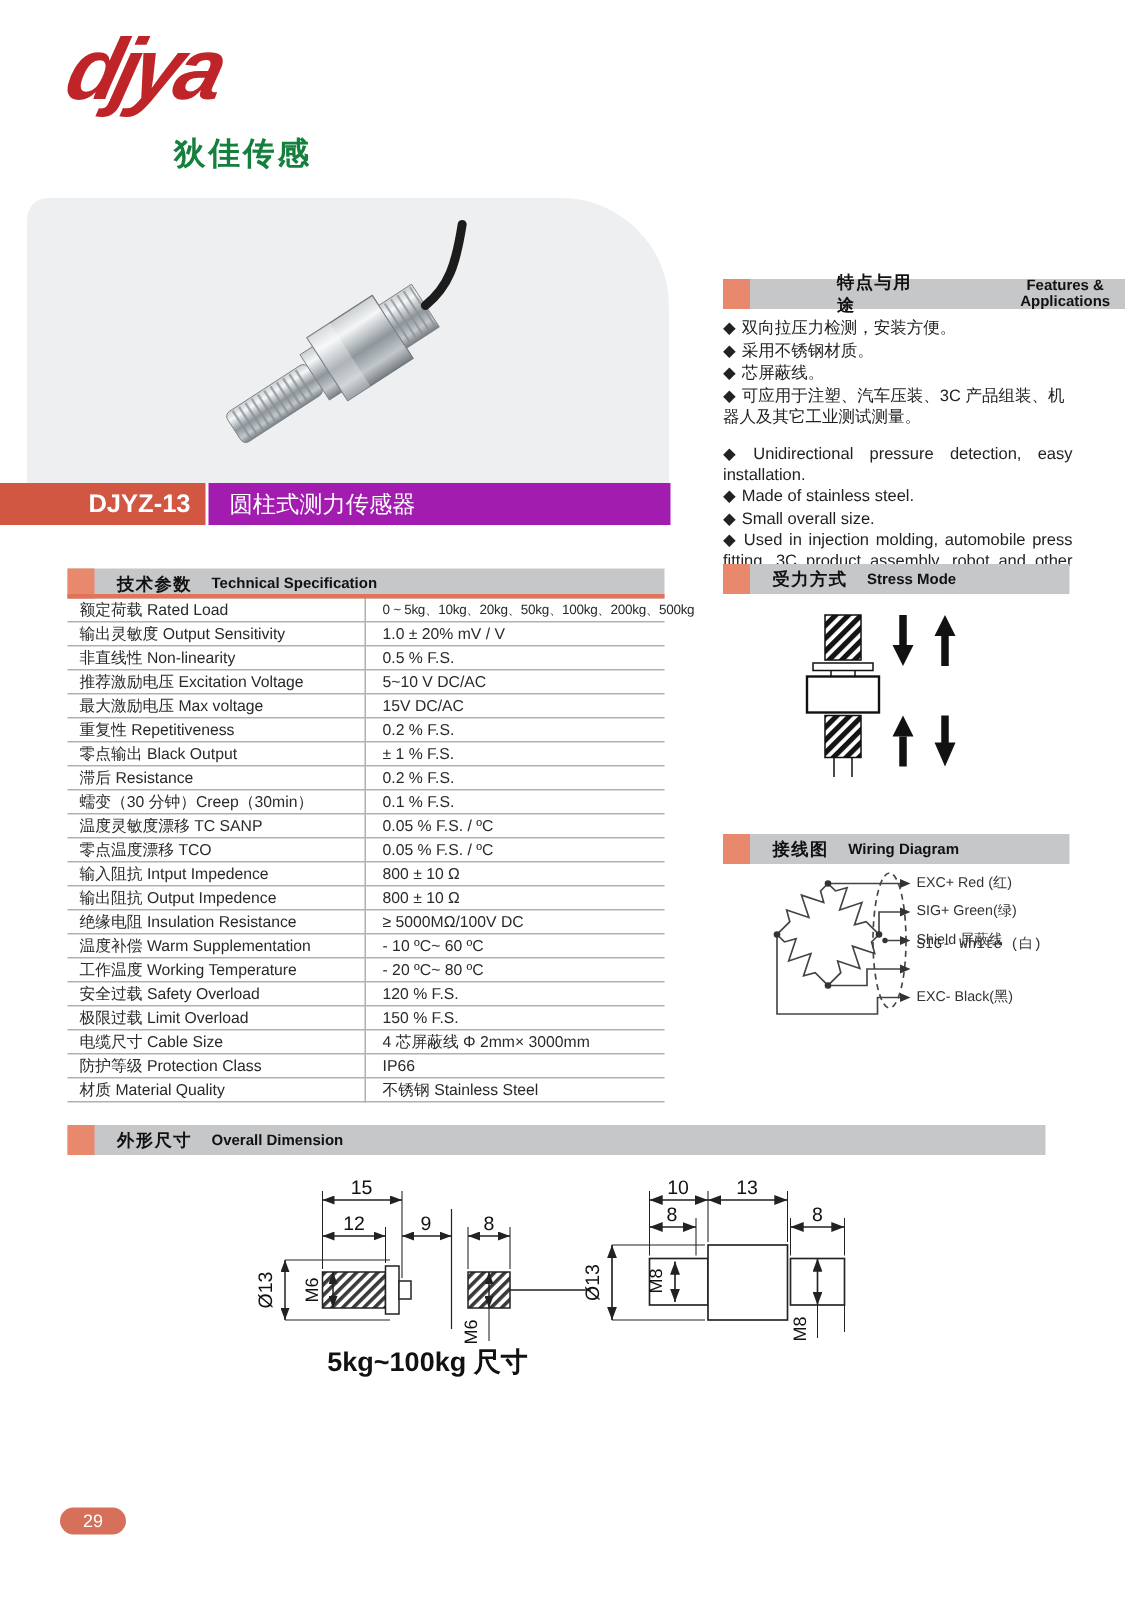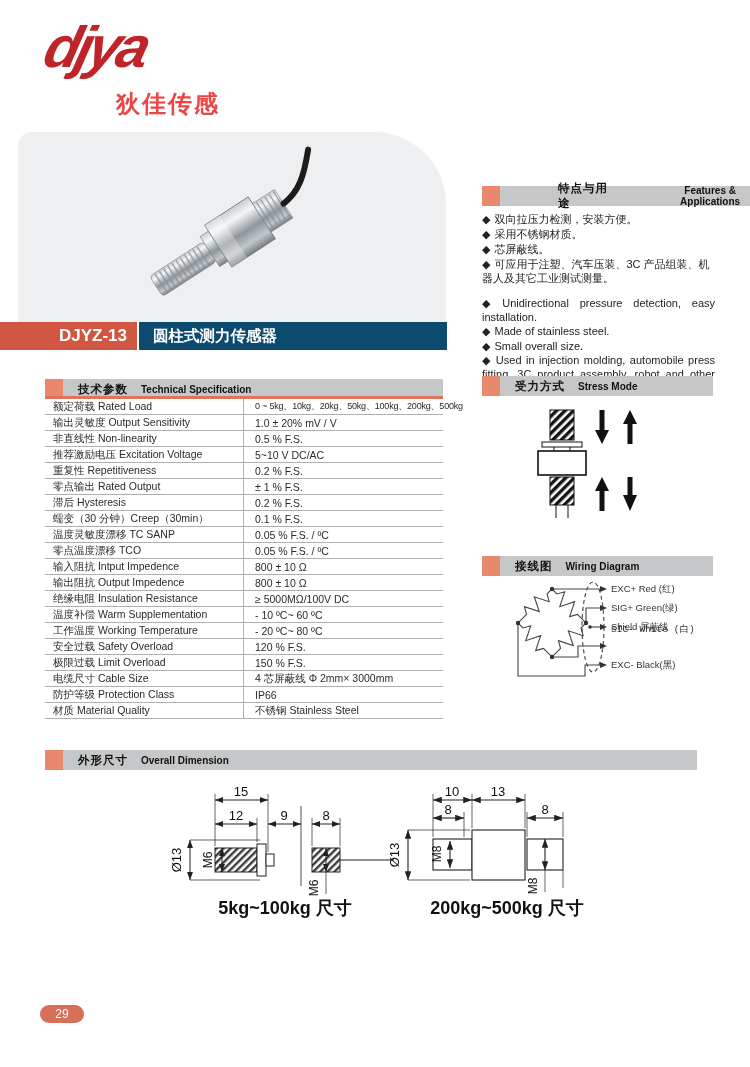--- a/index.html
+++ b/index.html
@@ -2,30 +2,30 @@
 <html><head>
 <meta charset="utf-8">
 <style>
   html,body{margin:0;padding:0;background:#fff;}
   .page{position:relative;width:750px;height:1067px;background:#ffffff;overflow:hidden;
         font-family:"Liberation Sans","DejaVu Sans",sans-serif;color:#222;}
   
   .logo{position:absolute;left:46px;top:24px;width:200px;height:100px;}
   .wordmark{position:absolute;left:0;top:-6px;font-size:58px;font-weight:bold;font-style:italic;
             color:#bf2428;letter-spacing:-4px;transform:skewX(-14deg);line-height:1;}
-  .logo-sub{position:absolute;left:70px;top:64px;font-size:24px;font-weight:bold;color:#ef4444;letter-spacing:2px;}
+  .logo-sub{position:absolute;left:70px;top:64px;font-size:21px;font-weight:bold;color:#15803d;letter-spacing:2px;}
   
   .photo-panel{position:absolute;left:18px;top:132px;width:428px;height:190px;background:#edeff1;
                border-radius:14px 72px 0 0;}
   
   .banner{position:absolute;left:0;top:322px;width:431px;height:28px;}
   .banner-dark{position:absolute;left:0;top:0;width:137px;height:28px;background:#d15742;color:#fff;
                font-size:17px;font-weight:bold;display:flex;align-items:center;justify-content:flex-end;padding-right:10px;box-sizing:border-box;}
-  .banner-light{position:absolute;left:139px;top:0;width:308px;height:28px;background:#0c4a6e;color:#fff;
-               font-size:15.5px;font-weight:bold;display:flex;align-items:center;padding-left:14px;box-sizing:border-box;}
+  .banner-light{position:absolute;left:139px;top:0;width:308px;height:28px;background:#a21caf;color:#fff;
+               font-size:15.5px;font-weight:normal;display:flex;align-items:center;padding-left:14px;box-sizing:border-box;}
   
   .sec{position:absolute;height:20px;background:#c5c7c9;display:flex;align-items:center;}
   .sq{width:18px;height:20px;background:#e8886d;margin-right:15px;flex:none;}
   .sec-zh{font-weight:bold;font-size:11.5px;color:#111;letter-spacing:1px;}
   .sec-en{font-weight:bold;font-size:10px;color:#111;margin-left:13px;text-align:center;}
   
   .feat{position:absolute;left:482px;top:212px;width:233px;}
   .feat-item{font-size:11px;line-height:14px;color:#222;margin-bottom:1px;}
   .feat-en{margin-top:12px;}
   .feat-en .feat-item{text-align:justify;line-height:13.5px;}
@@ -142,29 +142,33 @@
         </tr>
     <tr>
           <td class="lbl">非直线性 Non-linearity</td>
           <td class="val">0.5 % F.S.</td>
         </tr>
     <tr>
           <td class="lbl">推荐激励电压 Excitation Voltage</td>
           <td class="val">5~10 V  DC/AC</td>
         </tr>
     <tr>
+          <td class="lbl">最大激励电压 Max voltage</td>
+          <td class="val">15V  DC/AC</td>
+        </tr>
+    <tr>
           <td class="lbl">重复性 Repetitiveness</td>
           <td class="val">0.2 % F.S.</td>
         </tr>
     <tr>
-          <td class="lbl">零点输出 Rated Output</td>
+          <td class="lbl">零点输出 Black Output</td>
           <td class="val">± 1 % F.S.</td>
         </tr>
     <tr>
-          <td class="lbl">滞后 Hysteresis</td>
+          <td class="lbl">滞后 Resistance</td>
           <td class="val">0.2 % F.S.</td>
         </tr>
     <tr>
           <td class="lbl">蠕变（30 分钟）Creep（30min）</td>
           <td class="val">0.1 % F.S.</td>
         </tr>
     <tr>
           <td class="lbl">温度灵敏度漂移 TC SANP</td>
           <td class="val">0.05 %  F.S. / ºC</td>
         </tr>
@@ -385,17 +389,16 @@
       <text x="108" y="14">13</text>
       <text x="58" y="32">8</text>
       <text x="155" y="32">8</text>
       <text transform="translate(9,73) rotate(-90)">Ø13</text>
       <text transform="translate(51,72) rotate(-90)" font-size="12">M8</text>
       <text transform="translate(147,104) rotate(-90)" font-size="12">M8</text>
     </g>
   </svg>
 
   <div class="dim-caption" style="left:170px;top:896px;">5kg~100kg 尺寸</div>
-  <div class="dim-caption" style="left:392px;top:896px;">200kg~500kg 尺寸</div>
 
   <div class="pill">29</div>
 
 </div>
 
 </body></html>

